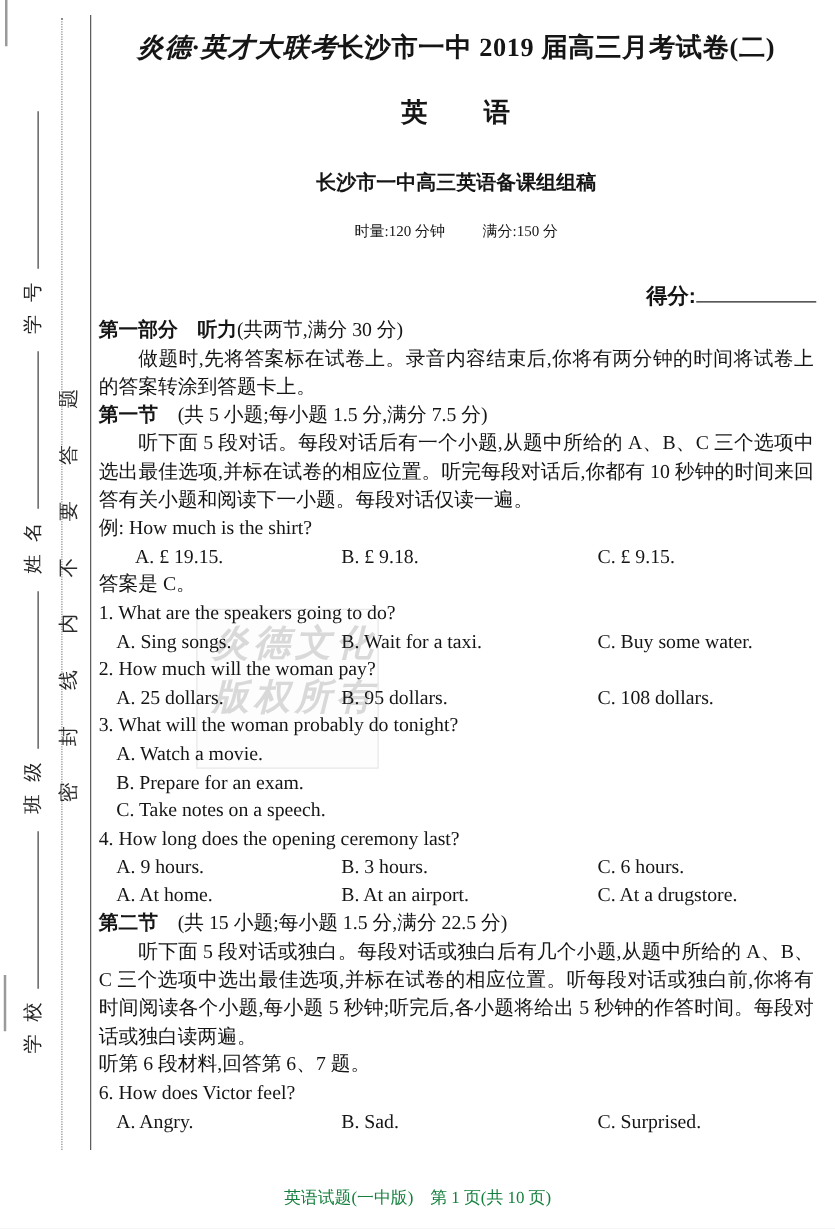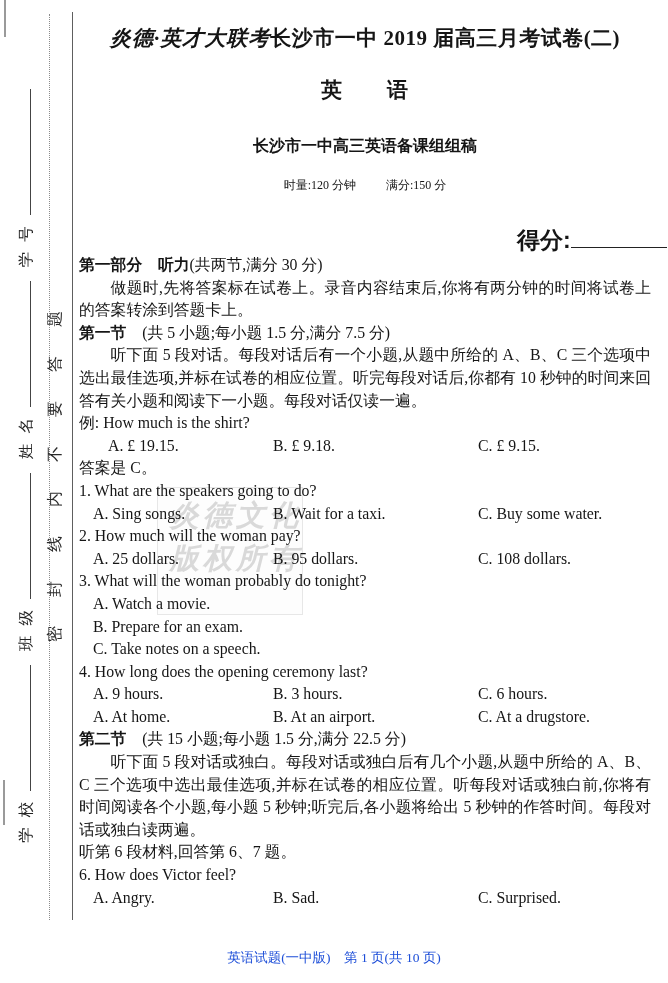--- a/index.html
+++ b/index.html
@@ -54,21 +54,21 @@
   .organizer {
     position:absolute; top:136px; left:0; width:100%;
     font-family:"Liberation Sans","DejaVu Sans",sans-serif;
     font-size:16px; font-weight:bold;
   }
   .duration-line { position:absolute; top:177px; left:0; width:100%; font-size:12px; }
   .duration-line .gap { display:inline-block; width:30px; }
   .score-line { position:absolute; top:225px; left:438px; white-space:nowrap; }
   .score-line .lbl {
     font-family:"Liberation Sans","DejaVu Sans",sans-serif;
-    font-size:23px; font-weight:bold;
+    font-size:17px; font-weight:bold;
   }
   .score-line .score-blank {
     display:inline-block; width:96px; height:15px; border-bottom:1.4px solid #222;
   }
 
   
   .content {
     position:absolute; left:79px; top:254px; width:572px; z-index:2;
     font-size:15.8px; line-height:22.6px;
   }
@@ -78,21 +78,21 @@
   .optrow { position:relative; height:22.6px; }
   .optrow .oa { position:absolute; left:14px;  white-space:nowrap; }
   .optrow .ob { position:absolute; left:194px; white-space:nowrap; }
   .optrow .oc { position:absolute; left:399px; white-space:nowrap; }
   .optrow.example .oa { left:29px; }
   .stack { padding-left:14px; white-space:nowrap; }
 
   
   .footer {
     position:absolute; left:0; top:949px; width:668px; text-align:center;
-    font-size:13.5px; color:#1d4ed8; z-index:2;
+    font-size:13.5px; color:#15803d; z-index:2;
   }
 </style>
 </head>
 <body>
 
 <div class="page">
 
   <div class="vline edge-top"></div>
   <div class="vline edge-bottom"></div>
   <div class="vline seal-dotted"></div>

